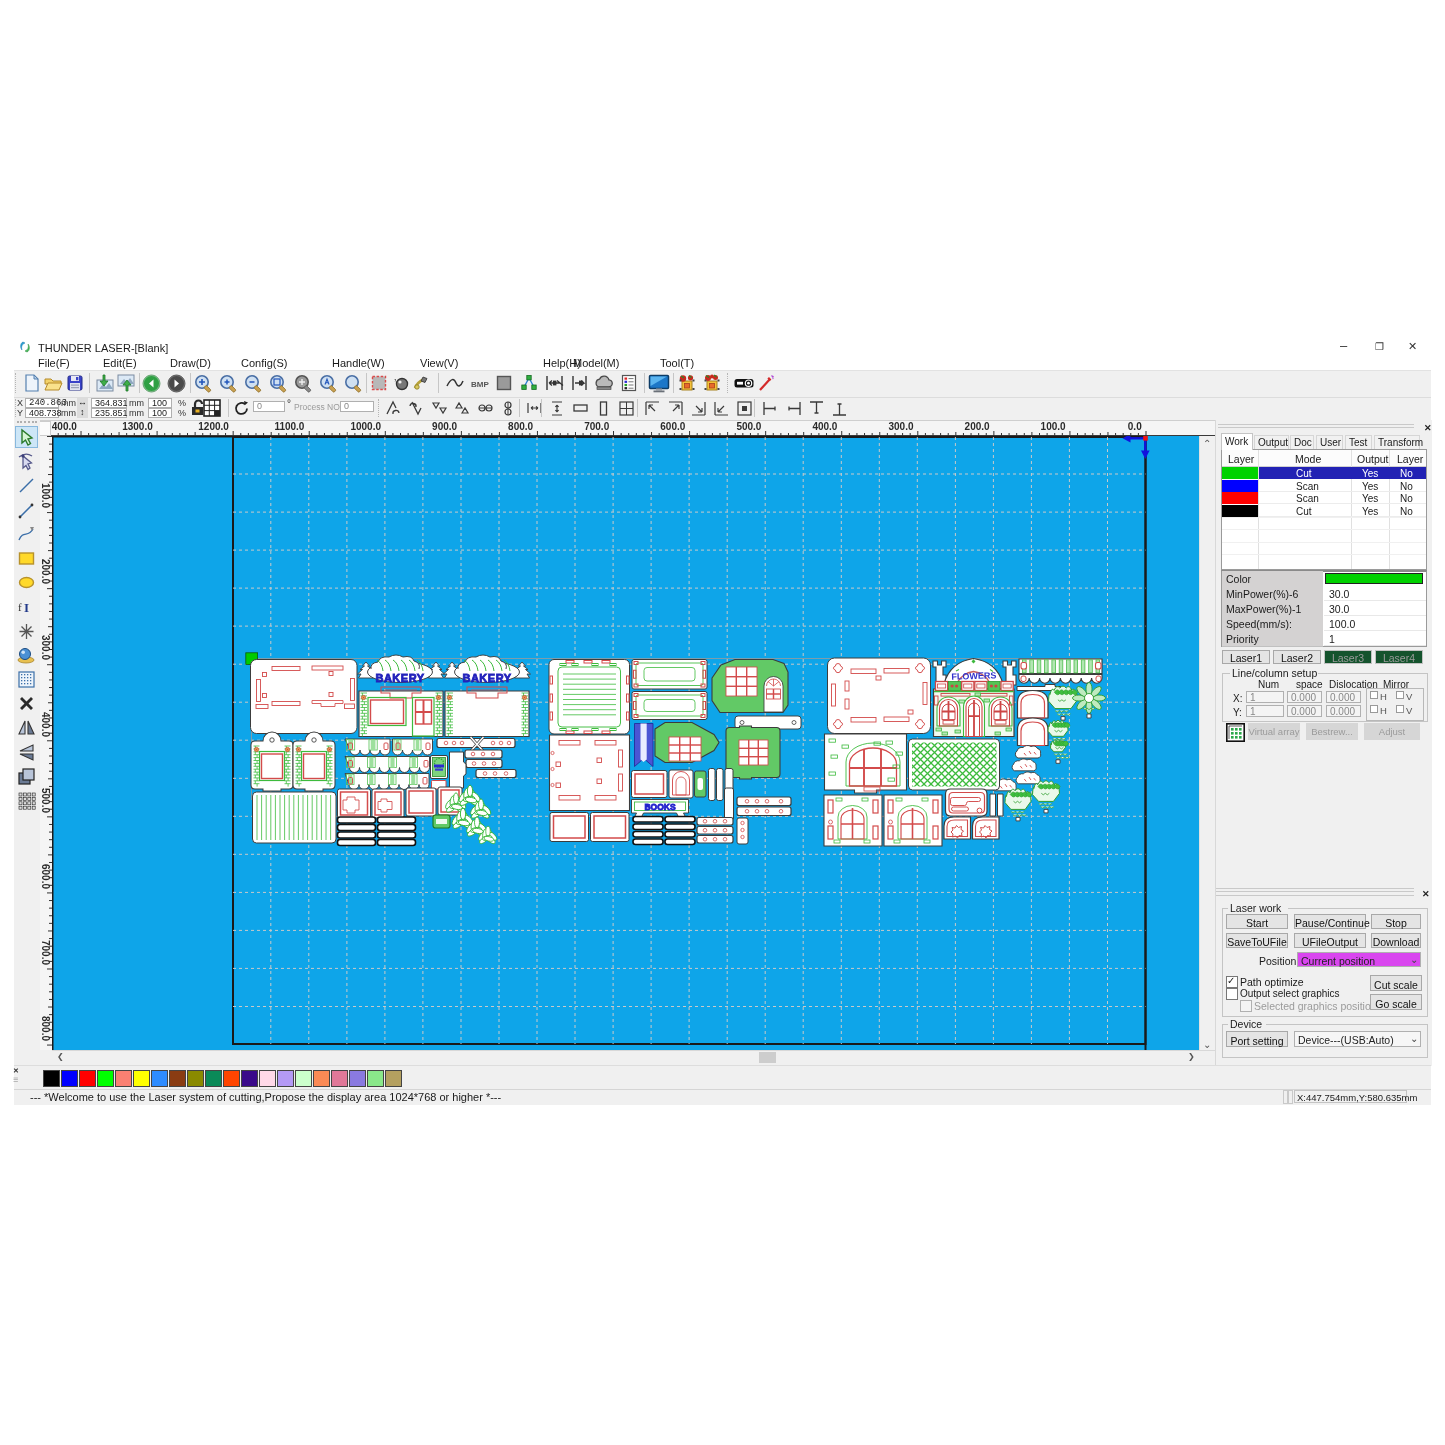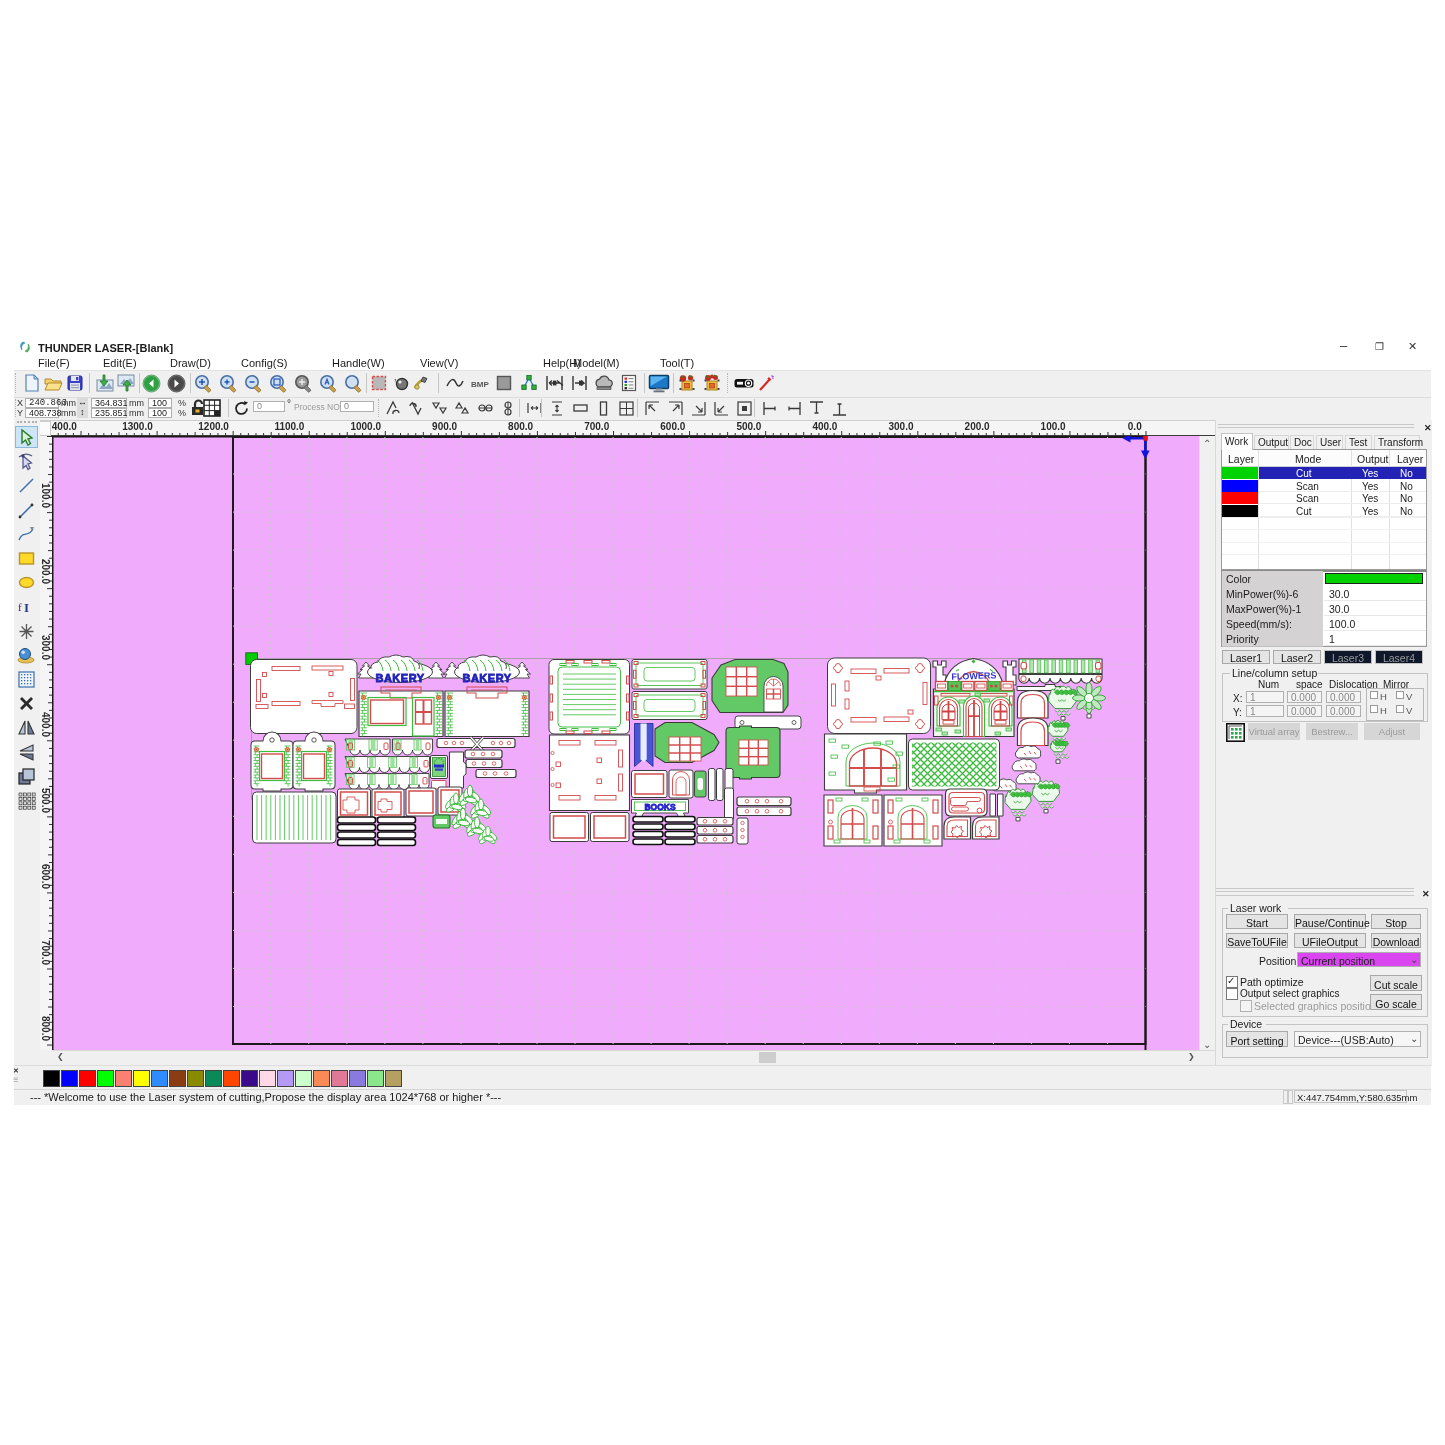--- a/index.html
+++ b/index.html
@@ -1,38 +1,38 @@
 <!DOCTYPE html>
 <html><head>
 <meta charset="utf-8">
 <style>
   html,body{margin:0;padding:0;width:1445px;height:1445px;background:#fff;
     font-family:"Liberation Sans",sans-serif;}
   .abs{position:absolute;}
   .txt{position:absolute;white-space:nowrap;color:#1a1a1a;line-height:1;}
   .btn{position:absolute;background:#e4e4e4;border:1px solid #a8a8a8;
     font-size:11px;color:#111;text-align:center;box-sizing:border-box;line-height:1;}
-  .btn.dis{background:#0f172a;color:#9b9b9b;border-color:#c2c2c2;}
+  .btn.dis{background:#14532d;color:#9b9b9b;border-color:#c2c2c2;}
   .field{position:absolute;background:#fff;border:1px solid #b0b0b0;
     font-size:10px;color:#222;box-sizing:border-box;padding-left:3px;line-height:1;}
   .sep{position:absolute;width:1px;background:#c6c6c6;}
 </style>
 </head>
 <body>
 
 <div class="abs" style="left:14px;top:338px;width:1417px;height:766px;background:#f0f0f0;"></div>
 
 <div class="abs" style="left:14px;top:338px;width:1417px;height:18px;background:#ffffff;"></div>
 
 <svg class="abs" style="left:19px;top:341px" width="12" height="12" viewBox="0 0 12 12">
 <path d="M4 1 C1 2 1 7 3 9 C2 6 3 3 6 2 Z" fill="#2a9fd4" stroke="#1b7aaa" stroke-width="0.5"></path>
 <path d="M8 11 C11 10 11 5 9 3 C10 6 9 9 6 10 Z" fill="#47b85a" stroke="#2a8a3a" stroke-width="0.5"></path>
   </svg>
 
-<div class="txt" style="left:38px;top:343px;font-size:11px;color:#1a1a1a;font-weight:bold;">THUNDER LASER-[Blank]</div>
+<div class="txt" style="left:38px;top:343px;font-size:11px;color:#1a1a1a;font-weight:normal;">THUNDER LASER-[Blank]</div>
 
 <div class="txt" style="left:1340px;top:339px;font-size:13px;color:#333;font-weight:normal;">–</div>
 
 <div class="txt" style="left:1375px;top:342px;font-size:10px;color:#333;font-weight:normal;">❐</div>
 
 <div class="txt" style="left:1408px;top:341px;font-size:11px;color:#333;font-weight:normal;">✕</div>
 
 <div class="abs" style="left:14px;top:356px;width:1417px;height:14px;background:#fff;"></div>
 
 <div class="txt" style="left:38px;top:358px;font-size:11px;color:#1a1a1a;font-weight:normal;">File(F)</div>
@@ -759,21 +759,21 @@
   </svg>
 <div class="txt" style="left:50px;top:483.3px;font-size:10px;color:#2a2a2a;font-weight:bold;transform:rotate(90deg);transform-origin:0 0;">100.0</div>
 <div class="txt" style="left:50px;top:559.3px;font-size:10px;color:#2a2a2a;font-weight:bold;transform:rotate(90deg);transform-origin:0 0;">200.0</div>
 <div class="txt" style="left:50px;top:635.4px;font-size:10px;color:#2a2a2a;font-weight:bold;transform:rotate(90deg);transform-origin:0 0;">300.0</div>
 <div class="txt" style="left:50px;top:711.5px;font-size:10px;color:#2a2a2a;font-weight:bold;transform:rotate(90deg);transform-origin:0 0;">400.0</div>
 <div class="txt" style="left:50px;top:787.5px;font-size:10px;color:#2a2a2a;font-weight:bold;transform:rotate(90deg);transform-origin:0 0;">500.0</div>
 <div class="txt" style="left:50px;top:863.6px;font-size:10px;color:#2a2a2a;font-weight:bold;transform:rotate(90deg);transform-origin:0 0;">600.0</div>
 <div class="txt" style="left:50px;top:939.7px;font-size:10px;color:#2a2a2a;font-weight:bold;transform:rotate(90deg);transform-origin:0 0;">700.0</div>
 <div class="txt" style="left:50px;top:1015.8px;font-size:10px;color:#2a2a2a;font-weight:bold;transform:rotate(90deg);transform-origin:0 0;">800.0</div>
 
-<div class="abs" style="left:52px;top:436px;width:1147px;height:614px;background:#f0abfc;overflow:hidden;">
+<div class="abs" style="left:52px;top:436px;width:1147px;height:614px;background:#0ea5e9;overflow:hidden;">
 <svg width="1147" height="614" viewBox="52 436 1147 614">
 
 <rect x="52.5" y="436.5" width="1093" height="640" fill="none" stroke="#1a1a1a" stroke-width="2"></rect>
 
 <rect x="233" y="437" width="912.5" height="607" fill="none" stroke="#1a1a1a" stroke-width="2"></rect>
 <g>
         <line x1="1107.5" y1="437" x2="1107.5" y2="1044" stroke="#c9c9c9" stroke-width="1" stroke-dasharray="3 3"></line>
         <line x1="1069.4" y1="437" x2="1069.4" y2="1044" stroke="#c9c9c9" stroke-width="1" stroke-dasharray="3 3"></line>
         <line x1="1031.4" y1="437" x2="1031.4" y2="1044" stroke="#c9c9c9" stroke-width="1" stroke-dasharray="3 3"></line>
         <line x1="993.4" y1="437" x2="993.4" y2="1044" stroke="#c9c9c9" stroke-width="1" stroke-dasharray="3 3"></line>

